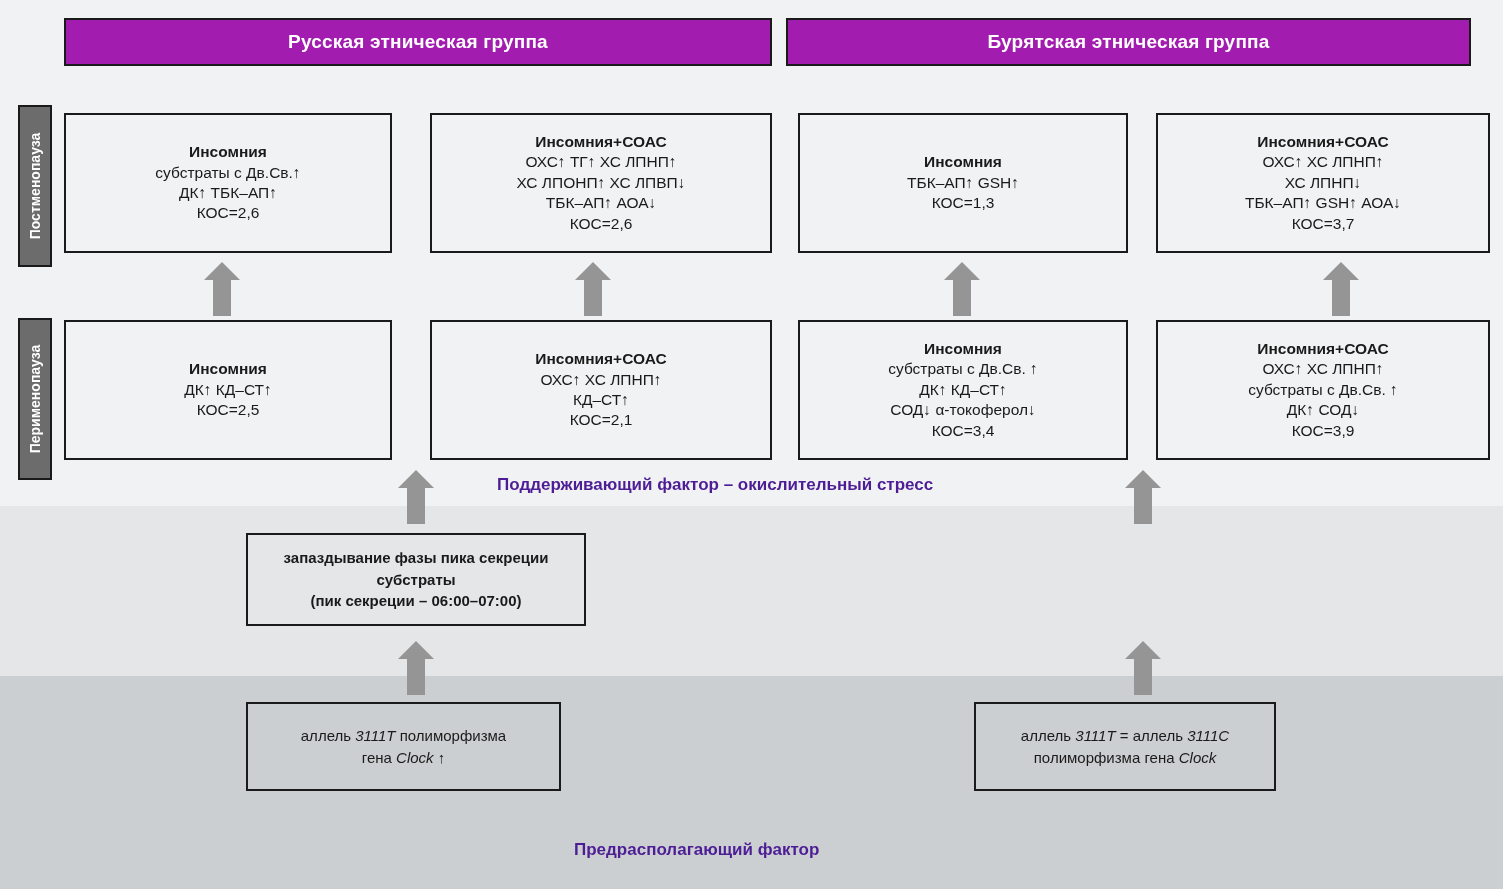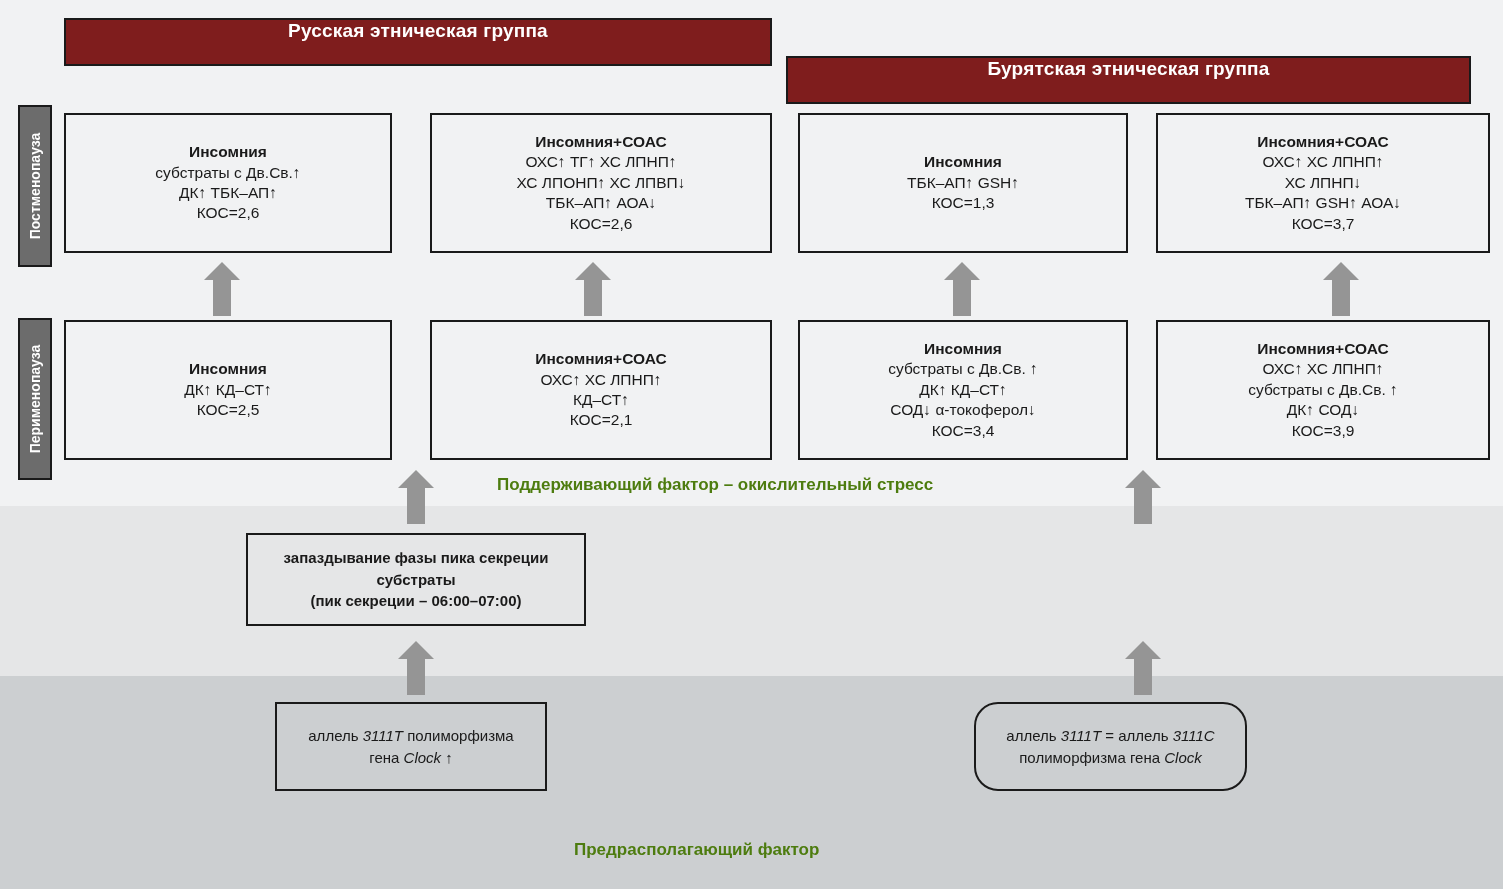--- a/index.html
+++ b/index.html
@@ -26,33 +26,33 @@
     width: 1503px;
   }
   .band-top     { top: 0;   height: 506px; background: #f1f2f3; }
   .band-mid     { top: 506px; height: 170px; background: #e5e6e7; }
   .band-bottom  { top: 676px; height: 213px; background: #cccfd1; }
 
   
   .group-header {
     position: absolute;
     height: 48px;
-    background: #7f1d1d;
+    background: #a21caf;
     border: 2px solid #1a1a1a;
     box-sizing: border-box;
     color: #ffffff;
     font-size: 19px;
     font-weight: bold;
     display: flex;
-    align-items: flex-start;
+    align-items: center;
     justify-content: center;
     letter-spacing: .2px;
   }
   #hdr-rus { left: 64px;  top: 18px; width: 708px; }
-  #hdr-bur { left: 786px; top: 18px; width: 685px; margin-top: 38px; }
+  #hdr-bur { left: 786px; top: 18px; width: 685px; }
 
   
   .side-label {
     position: absolute;
     width: 34px;
     background: #6c6c6c;
     border: 2px solid #1a1a1a;
     box-sizing: border-box;
     color: #ffffff;
     font-size: 14px;
@@ -117,31 +117,31 @@
     align-items: center;
     justify-content: center;
     text-align: center;
     color: #1a1a1a;
     font-size: 15px;
     line-height: 1.45;
   }
   .factor-box .line { white-space: nowrap; }
   #mel-rus  { left: 246px; top: 533px; width: 340px; height: 93px; font-weight: bold; }
   #mel-bur  { left: 974px; top: 533px; width: 342px; height: 93px; }
-  #gene-rus { left: 246px; top: 702px; width: 272px; height: 89px; margin-left: 29px; }
-  #gene-bur { left: 974px; top: 702px; width: 273px; height: 89px; border-radius: 24px; }
+  #gene-rus { left: 246px; top: 702px; width: 315px; height: 89px; }
+  #gene-bur { left: 974px; top: 702px; width: 302px; height: 89px; }
 
   .ital { font-style: italic; }
 
   
   .caption {
     position: absolute;
     font-size: 17px;
     font-weight: bold;
-    color: #4d7c0f;
+    color: #4c1d95;
     white-space: nowrap;
   }
   #cap-support { left: 497px; top: 475px; }
   #cap-trigger { left: 565px; top: 645px; }
   #cap-predisp { left: 574px; top: 808px; margin-top: 32px; }
 
   
   .arrow {
     position: absolute;
     width: 36px;

